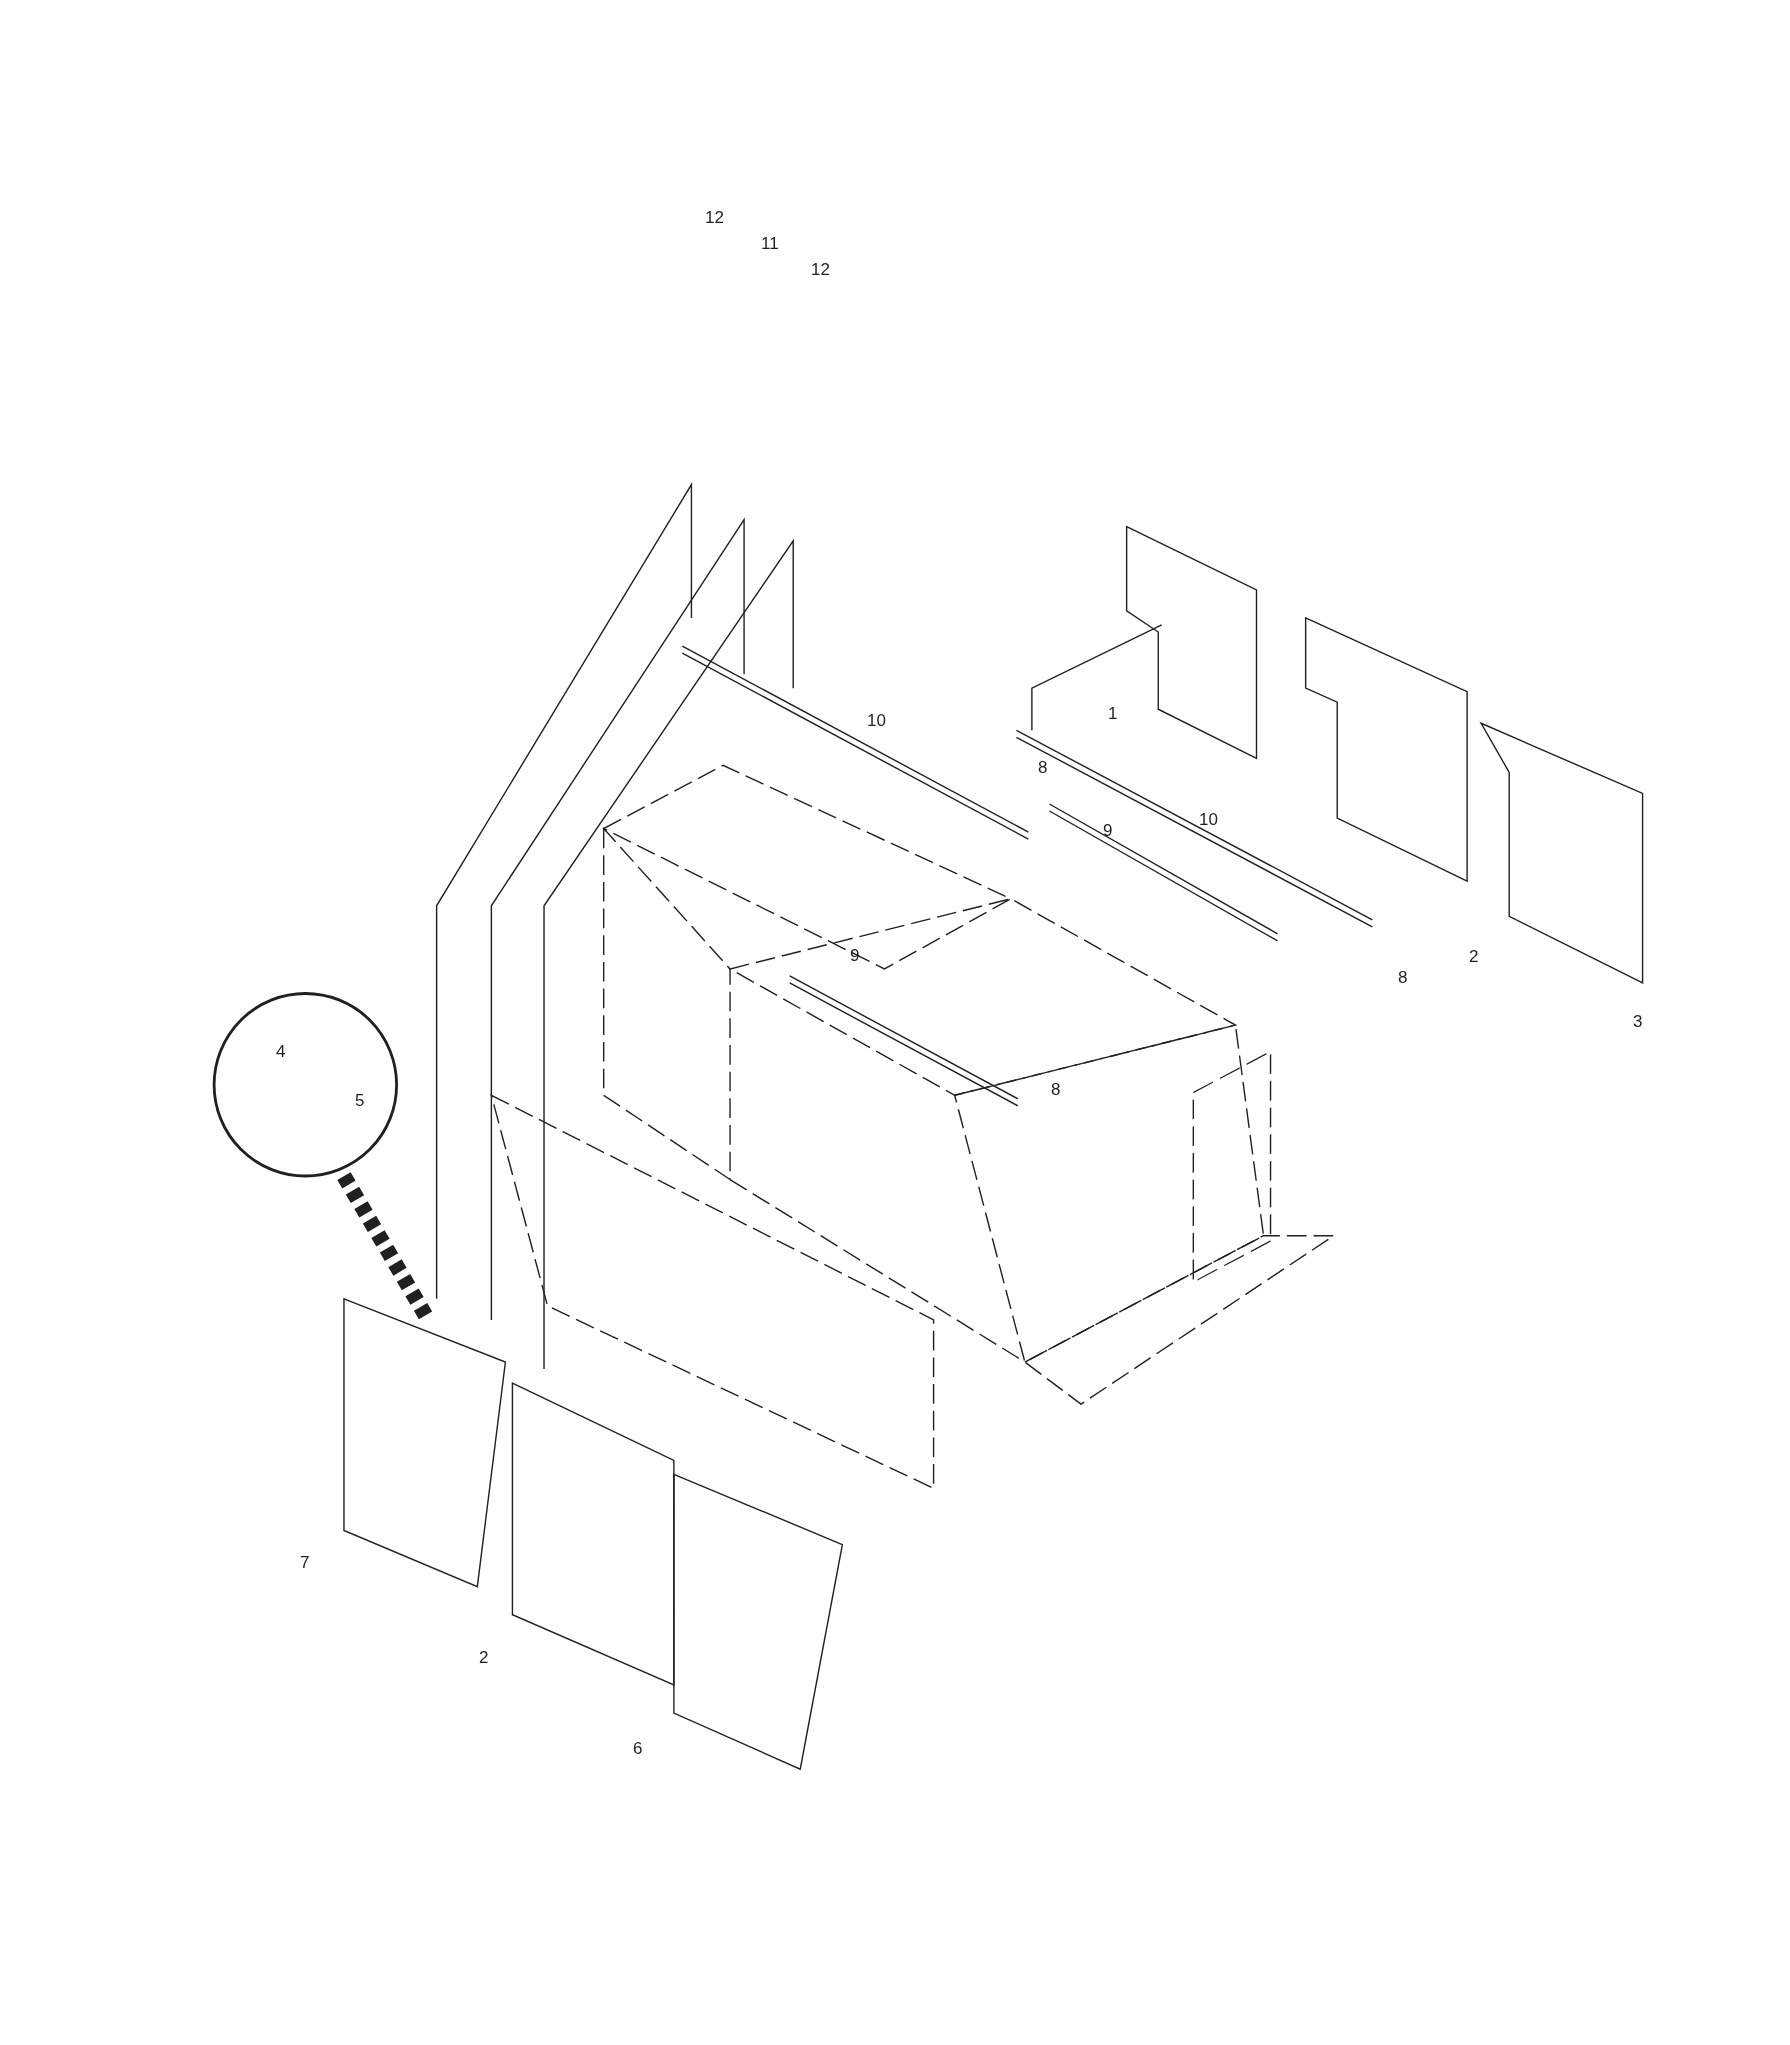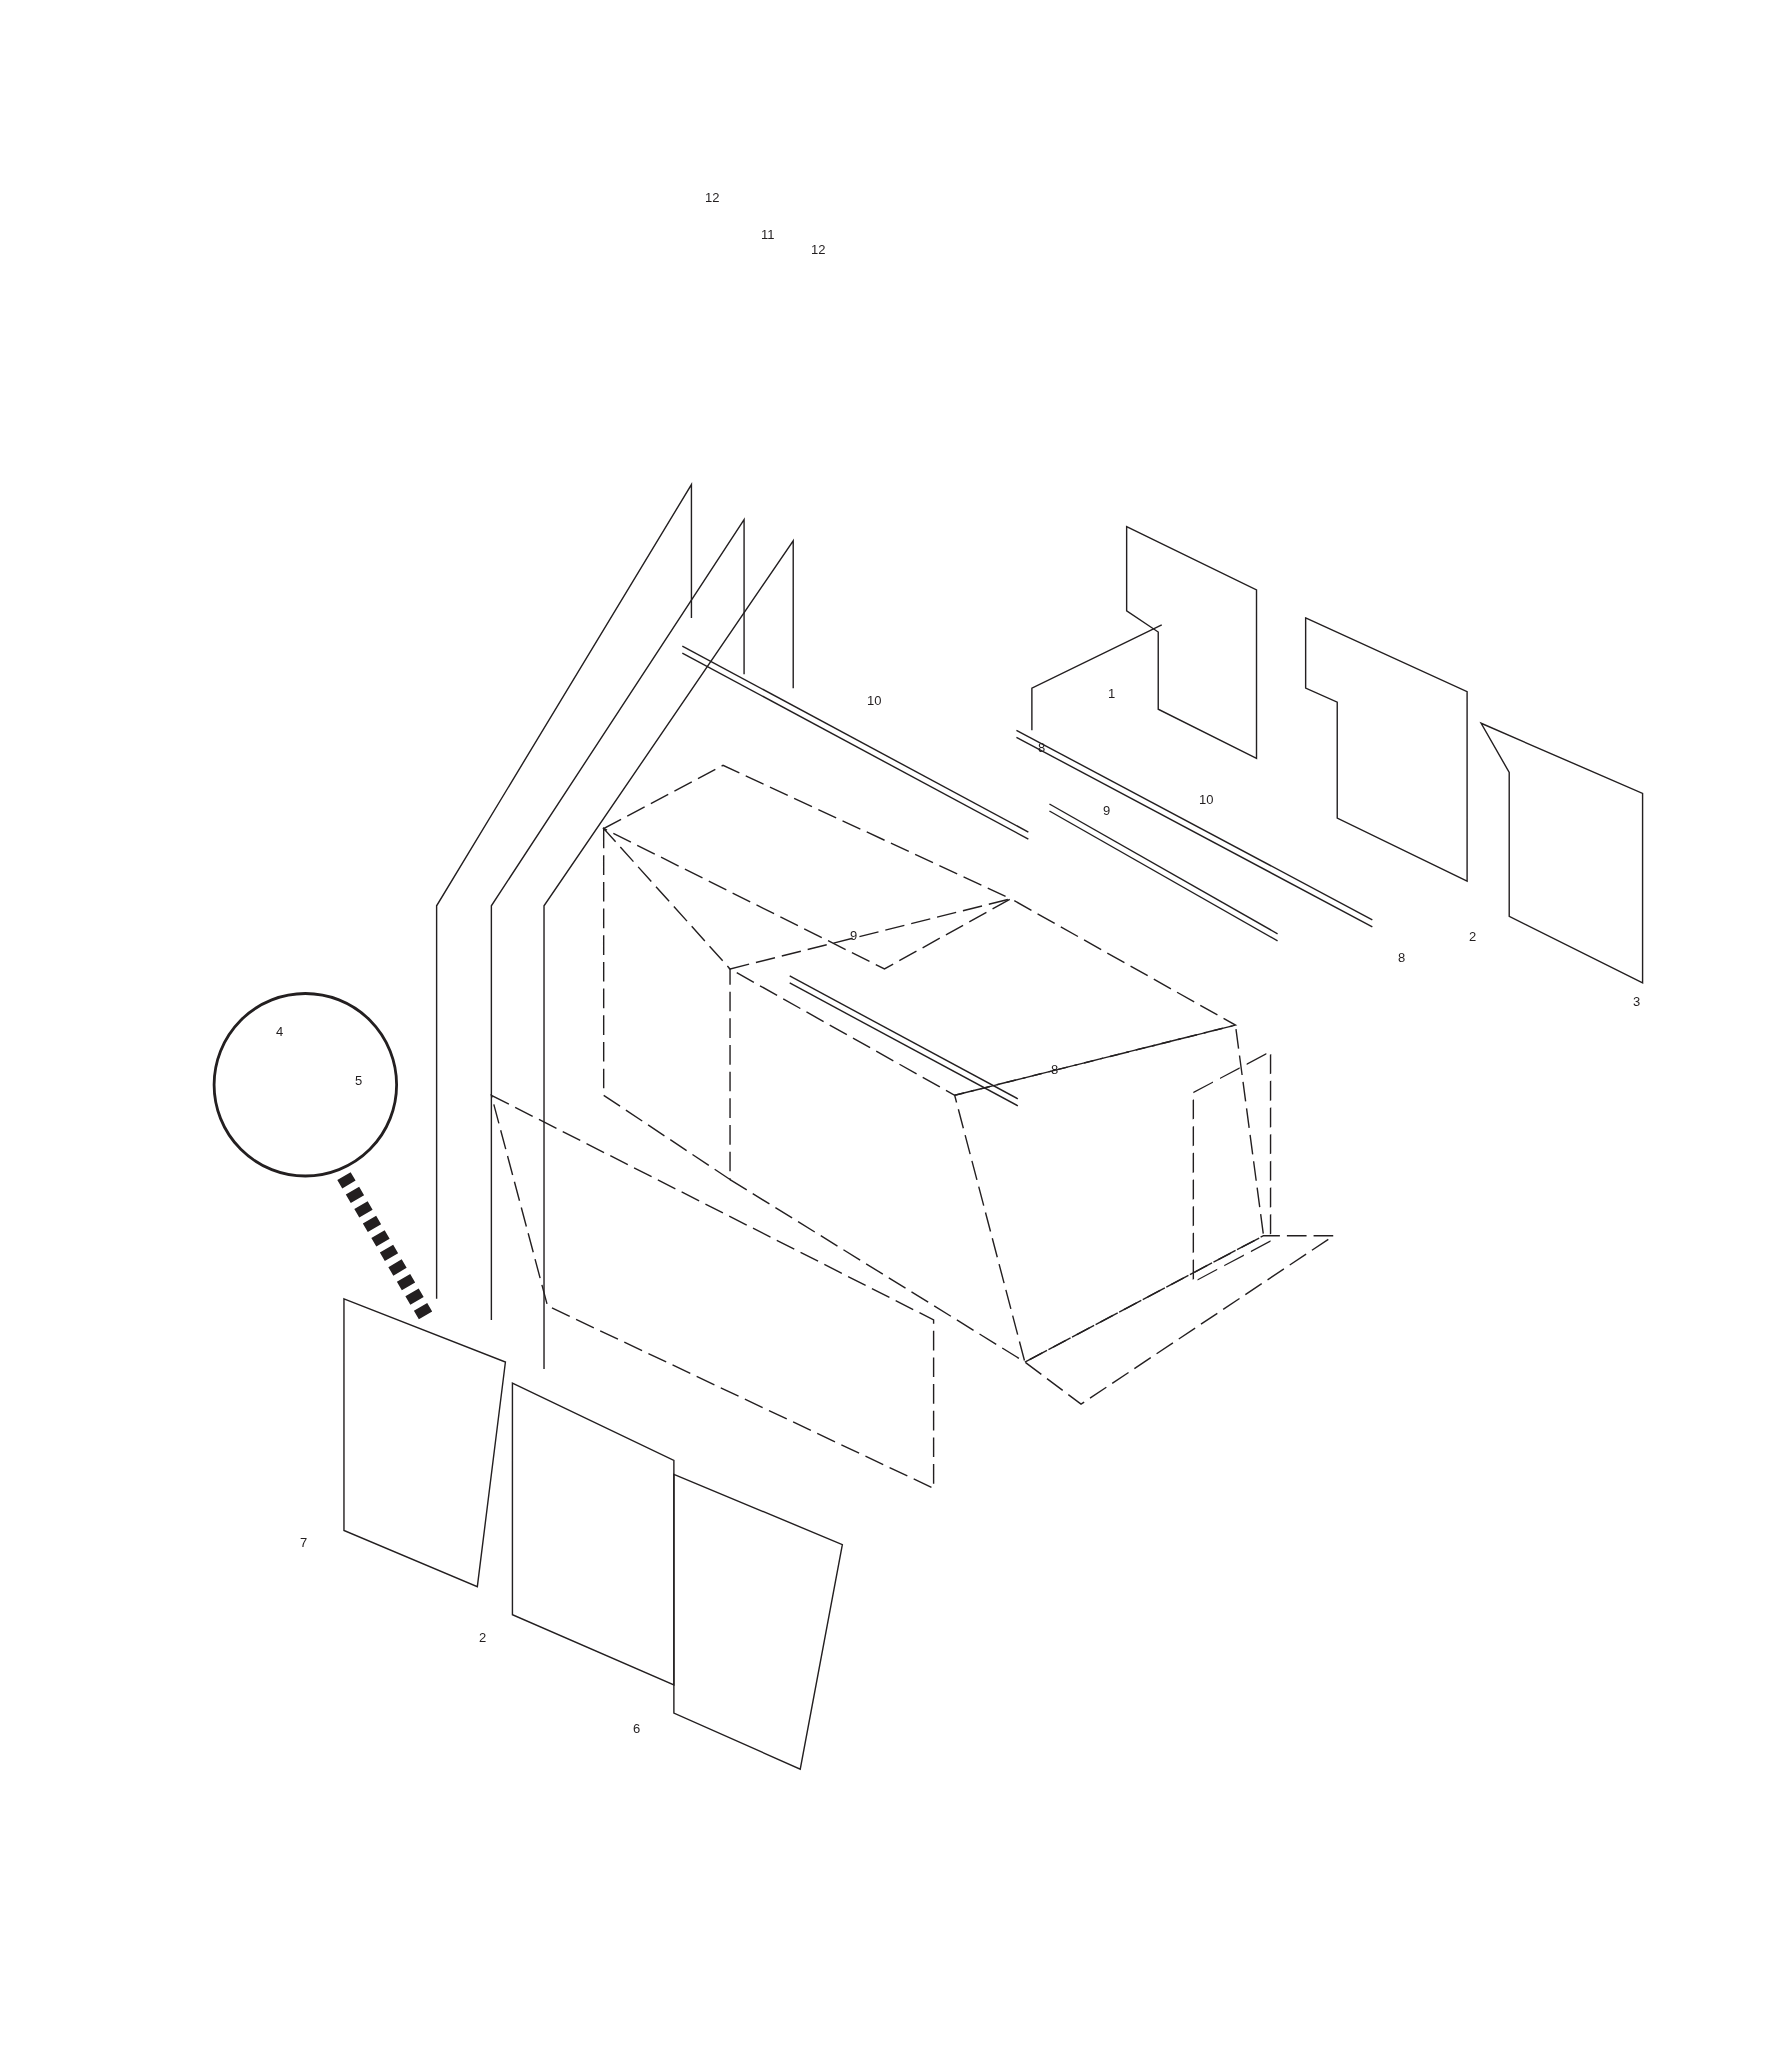--- a/index.html
+++ b/index.html
@@ -1,18 +1,18 @@
 <!DOCTYPE html>
 <html style="font-size:11.2px"><head>
 <meta charset="utf-8">
 <style>
   html, body { margin:0; padding:0; background:#ffffff; }
   body { width:1790px; height:2046px; position:relative; overflow:hidden; font-family:"Liberation Sans", sans-serif; }
   svg { position:absolute; left:0; top:0; }
-  .callout { position:absolute; font-size:13px; color:#231f20; line-height:1; }
+  .callout { position:absolute; font-size:17px; color:#231f20; line-height:1;margin-top:18px; }
 </style>
 </head>
 <body>
 
 <svg width="1790" height="2046" viewBox="0 0 2550 2914" fill="none" stroke="#231f20" stroke-width="2">
 
   <g>
     <polyline points="622,1850 622,1290 985,690 985,880"></polyline>
     <polyline points="700,1880 700,1290 1060,740 1060,960"></polyline>
     <polyline points="775,1950 775,1290 1130,770 1130,980"></polyline>
@@ -81,17 +81,17 @@
     <div class="callout" style="left: 633px; top: 1722px;">6</div>
     <div class="callout" style="left: 300px; top: 1536px;">7</div>
     <div class="callout" style="left: 479px; top: 1631px;">2</div>
     <div class="callout" style="left: 1038px; top: 741px;">8</div>
     <div class="callout" style="left: 1398px; top: 951px;">8</div>
     <div class="callout" style="left: 1051px; top: 1063px;">8</div>
     <div class="callout" style="left: 1103px; top: 804px;">9</div>
     <div class="callout" style="left: 850px; top: 929px;">9</div>
     <div class="callout" style="left: 867px; top: 694px;">10</div>
     <div class="callout" style="left: 1199px; top: 793px;">10</div>
-    <div class="callout" style="left: 761px; top: 228px;">11</div>
+    <div class="callout" style="left: 761px; top: 217px;">11</div>
     <div class="callout" style="left: 705px; top: 191px;">12</div>
     <div class="callout" style="left: 811px; top: 243px;">12</div>
   </div>
 
 
 </body></html>

